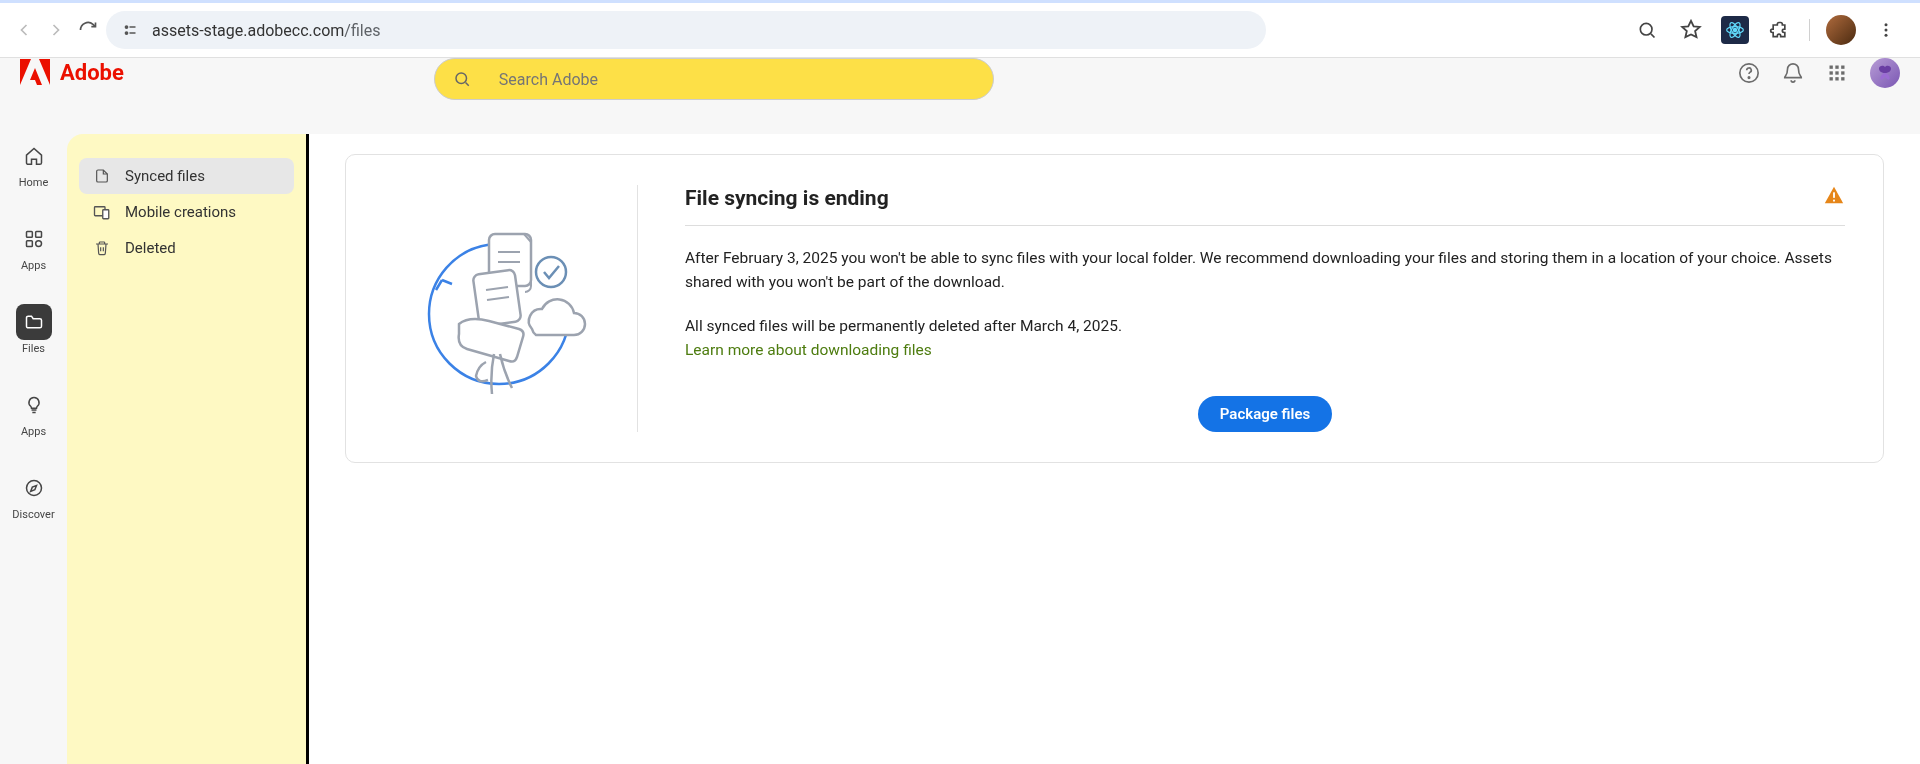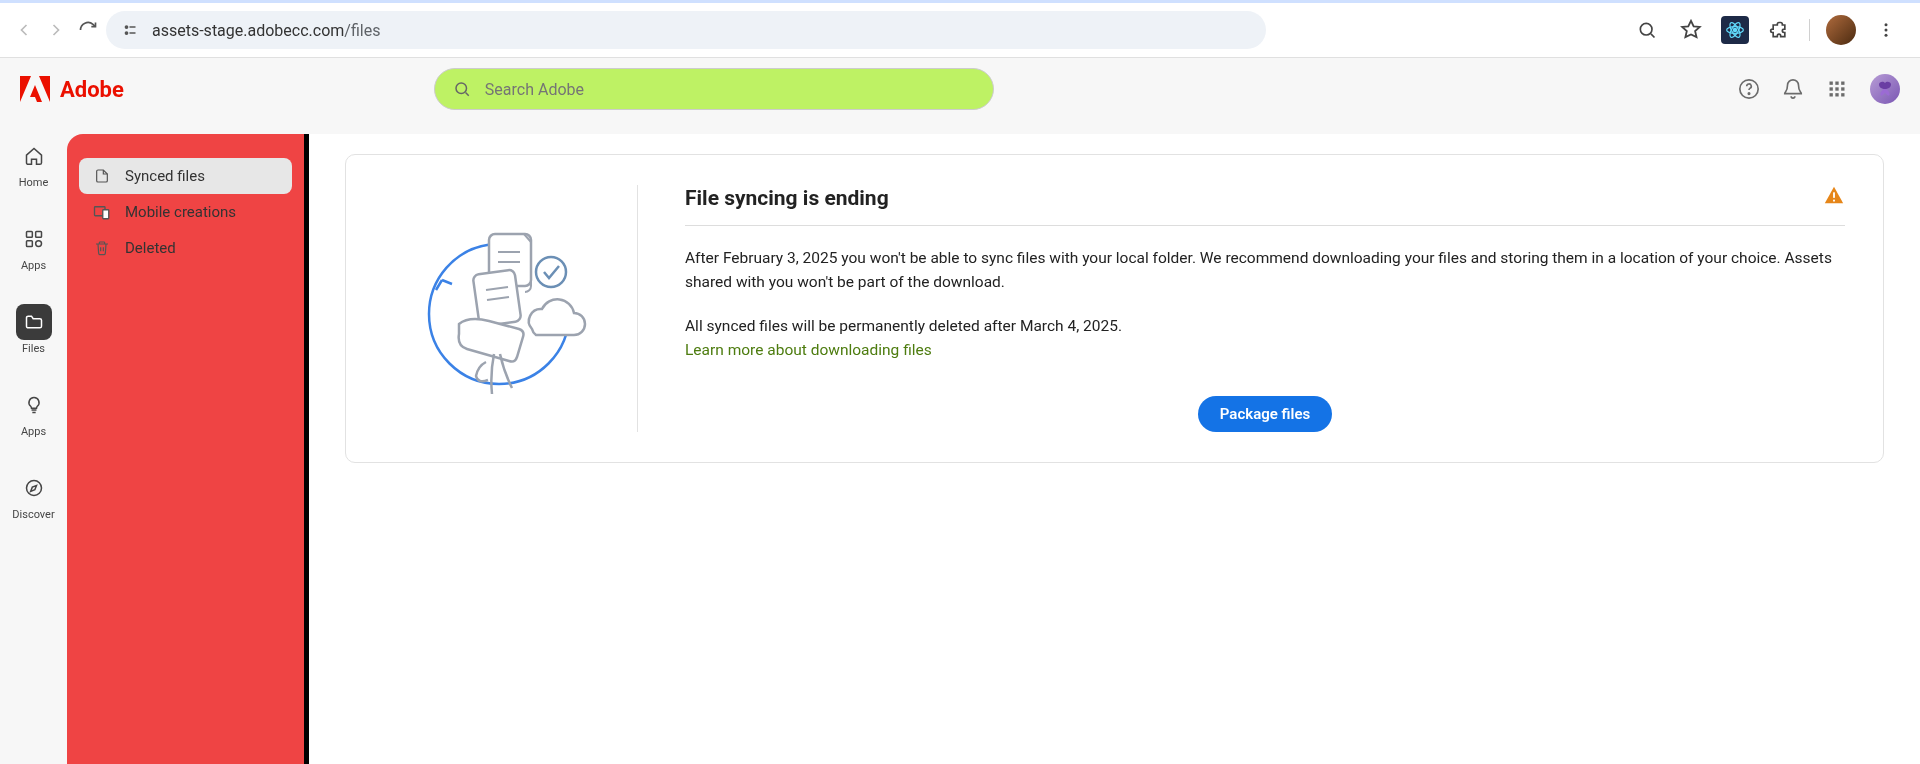--- a/index.html
+++ b/index.html
@@ -36,33 +36,33 @@
     .browser-right { display: flex; align-items: center; gap: 16px; margin-left: auto; margin-right: 10px; }
     .ext-icon { width: 28px; height: 28px; display: flex; align-items: center; justify-content: center; color: #444; border-radius: 4px; }
     .ext-icon.react { background: #1d2a47; color:#61dafb; }
     .avatar-browser { width: 30px; height: 30px; border-radius: 50%; background: linear-gradient(135deg, #b06b3d, #4a2a10); display:flex;align-items:center;justify-content:center;color:#fff;font-size:12px; }
 
     
     .adobe-header {
       height: 62px;
       background: #f7f7f7;
       display: flex;
-      align-items: center;
+      align-items: flex-start;
       padding: 0 20px;
     }
     .adobe-logo { display: flex; align-items: center; gap: 10px; }
     .adobe-logo-mark { width: 30px; height: 28px; }
     .adobe-logo-text { font-size: 22px; font-weight: 700; color: #eb1000; }
     .search-wrap { margin-left: 310px; }
     .adobe-search {
       width: 560px; height: 42px;
       border: 1px solid #ccc; border-radius: 22px;
       display: flex; align-items: center;
-      padding: 0 18px; gap: 14px;
-      background: #bef264;
+      padding: 0 18px; gap: 28px;
+      background: #fde047;
     }
     .adobe-search input { border: none; outline: none; background: transparent; font-size: 16px; flex:1; color: #333; }
     .adobe-header-right { margin-left: auto; display: flex; align-items: center; gap: 22px; }
     .hdr-icon { width: 22px; height: 22px; color: #6c6c6c; display:flex;align-items:center;justify-content:center; cursor:pointer; }
     .avatar-adobe { width: 30px; height: 30px; border-radius: 50%; background: linear-gradient(135deg, #b89dd6, #7a56b3); display:flex;align-items:center;justify-content:center; }
 
     
     .main { display: flex; height: calc(100% - 120px); }
     .left-rail {
       width: 67px;
@@ -83,22 +83,22 @@
       display:flex;align-items:center;justify-content:center;
       border-radius: 8px;
       margin-bottom: 2px;
     }
     .rail-item.active .rail-icon-box { background: #3b3b3b; color: #fff; }
     .rail-label { font-size: 11px; color: #464646; }
 
     .content-wrap { flex: 1; display: flex; background: #f7f7f7; padding: 14px 0 0 0; }
     .side-panel {
       width: 242px;
-      background: #ef4444;
-      border-right: 5px solid #000000;
+      background: #fef9c3;
+      border-right: 3px solid #000000;
       border-radius: 16px 0 0 0;
       padding: 24px 12px;
     }
     .side-item {
       display: flex; align-items: center; gap: 14px;
       height: 36px; padding: 0 14px;
       border-radius: 8px; font-size: 15px; color: #333;
       cursor: pointer;
     }
     .side-item.active { background: #e7e7e7; }

